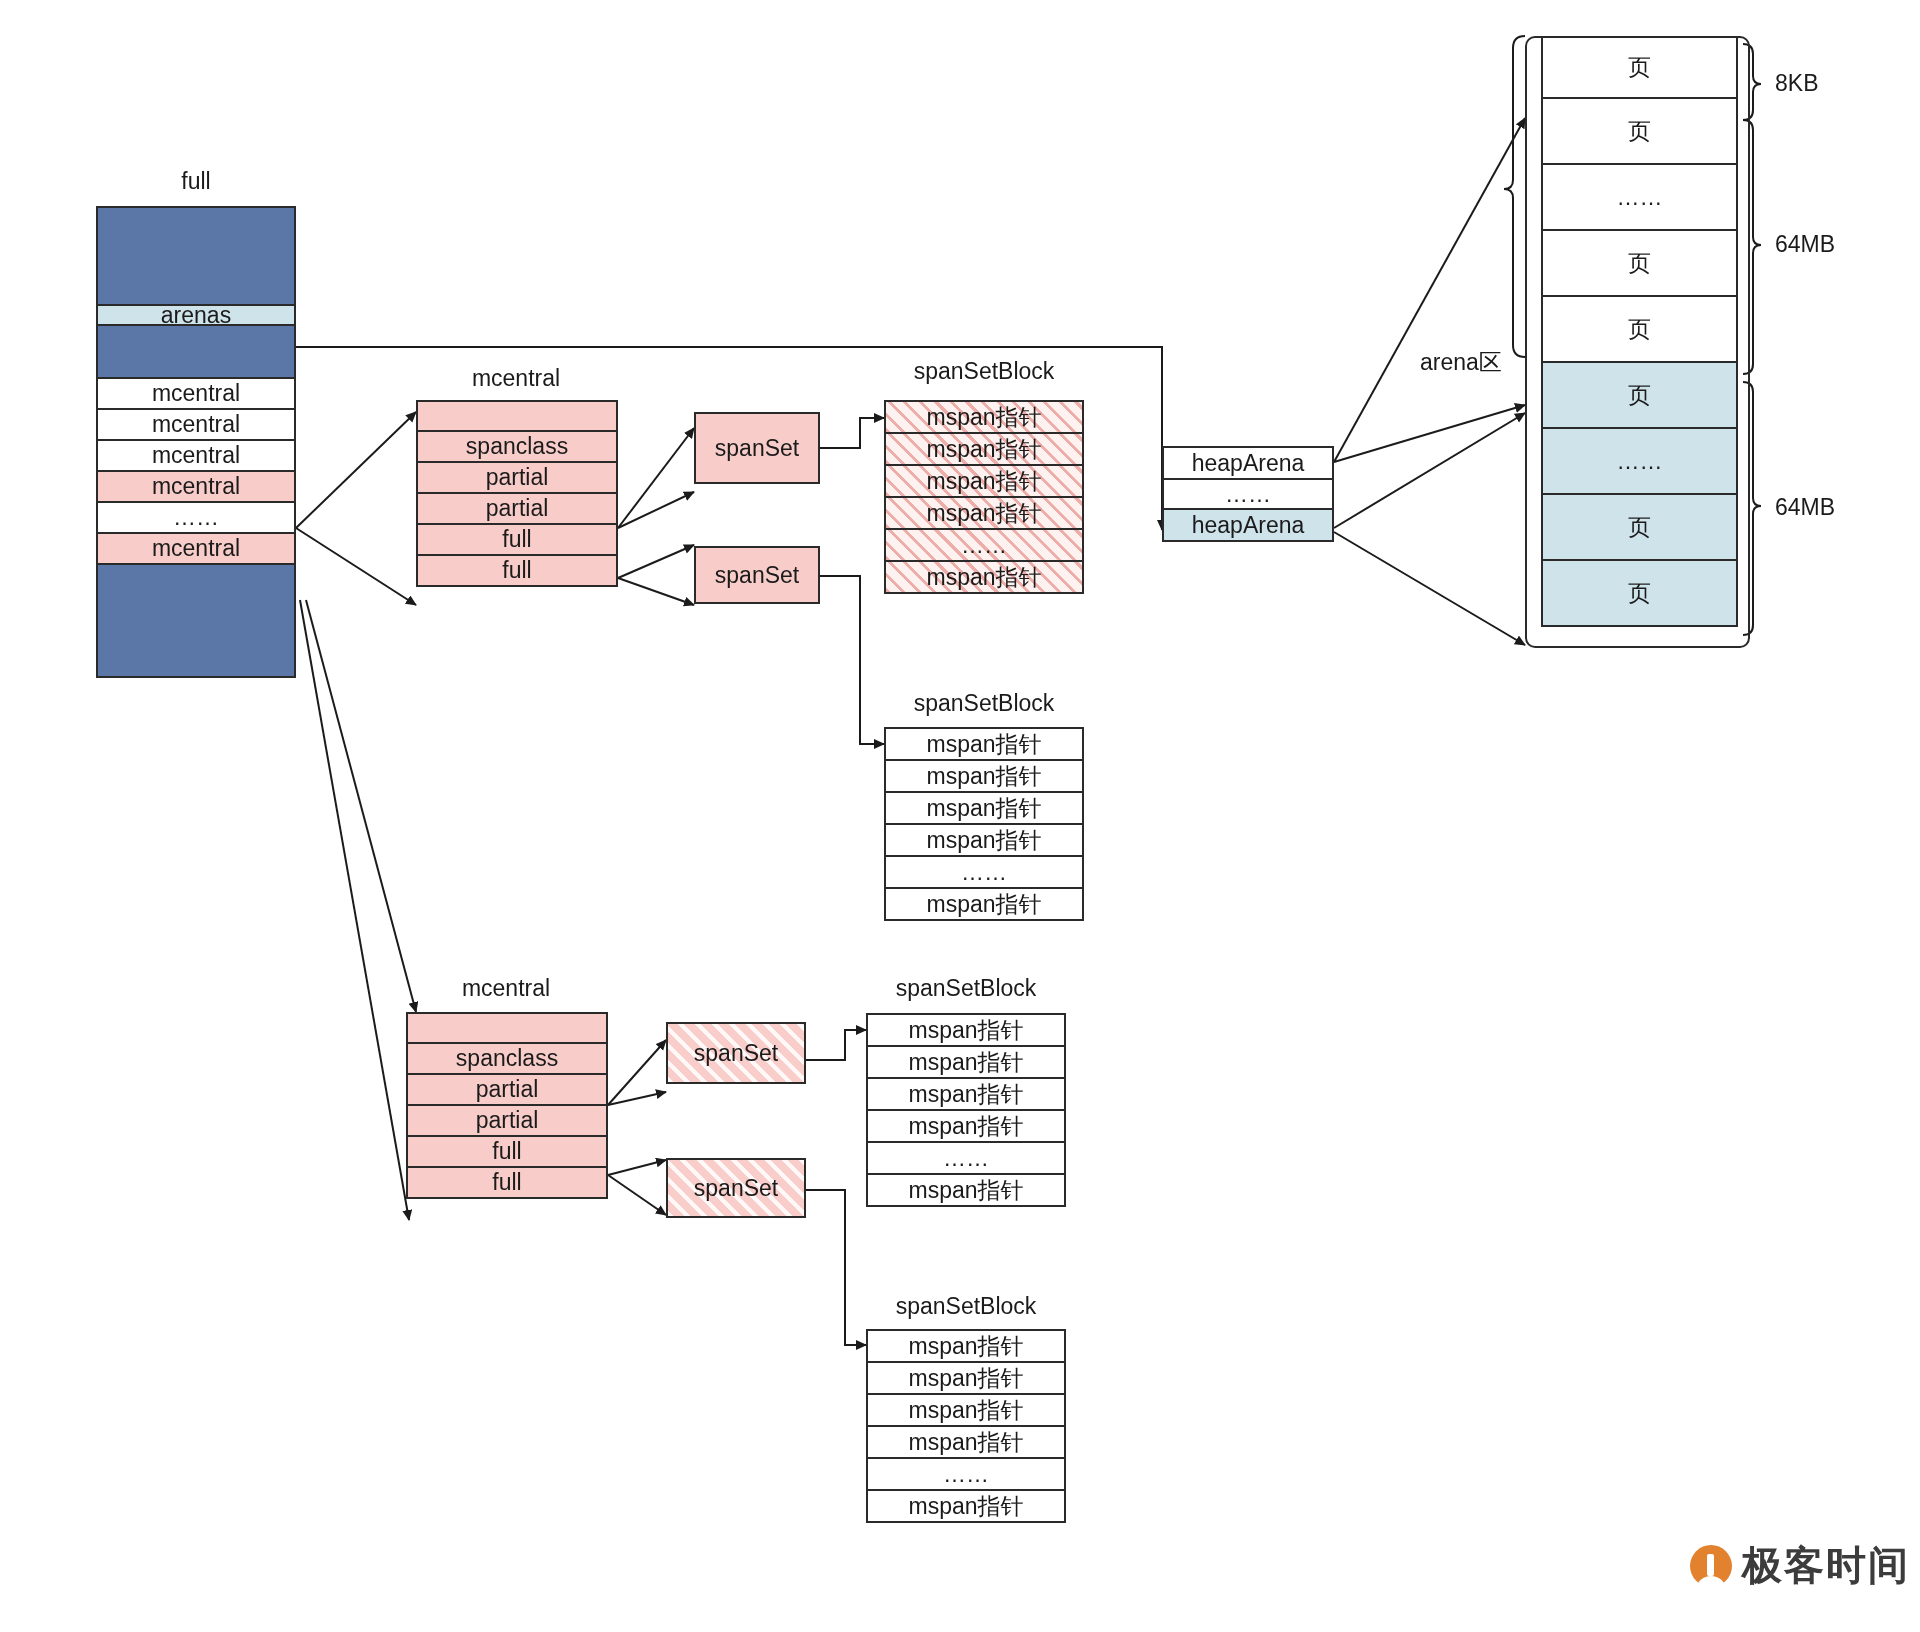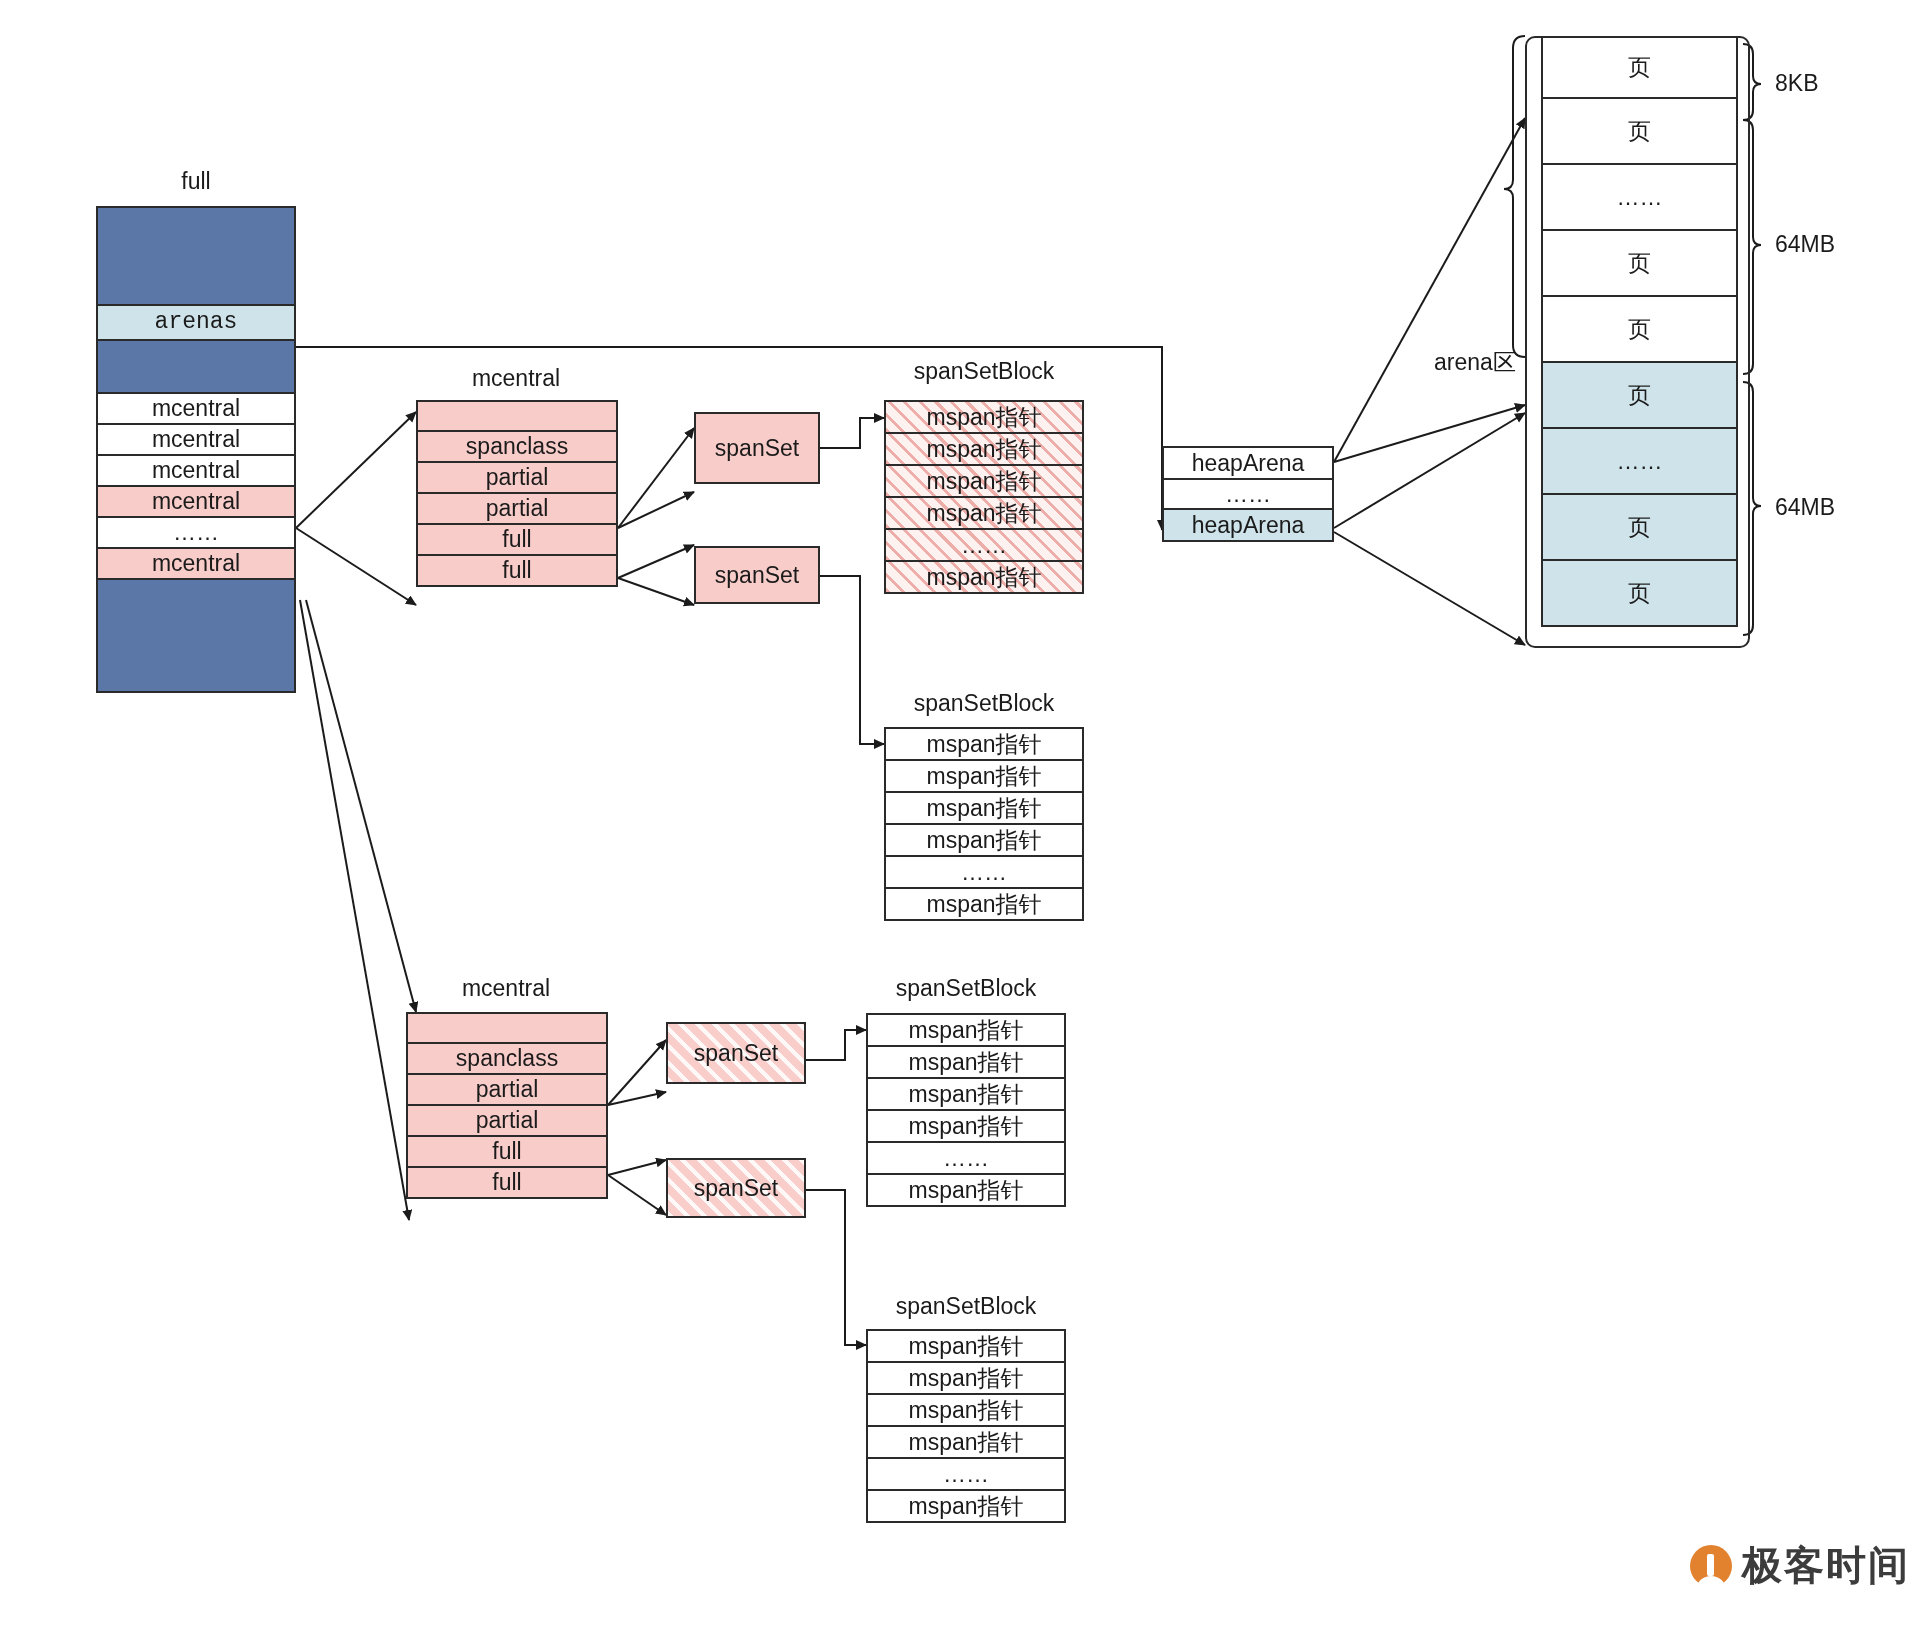--- a/index.html
+++ b/index.html
@@ -136,21 +136,21 @@
       <path d="M1743,382 q10,0 10,10 L1753,498 q0,8 8,8 q-8,0 -8,8 L1753,625 q0,10 -10,10"></path>
 
       <path d="M1525,36 q-12,0 -12,12 L1513,180 q0,9 -9,9 q9,0 9,9 L1513,345 q0,12 12,12"></path>
     </g>
   </svg>
 
   <div class="lbl" style="left:96px;top:168px;width:200px;">full</div>
 
   <div class="stack" style="left:96px;top:206px;width:200px;">
     <div class="cell blue" style="height:100px;"></div>
-    <div class="cell lightblue" style="height:37px;font-family:Liberation Mono, monospace;">arenas</div>
+    <div class="cell lightblue" style="height:22px;">arenas</div>
     <div class="cell blue" style="height:55px;"></div>
     <div class="cell white" style="height:33px;">mcentral</div>
     <div class="cell white" style="height:33px;">mcentral</div>
     <div class="cell white" style="height:33px;">mcentral</div>
     <div class="cell pink" style="height:33px;">mcentral</div>
     <div class="cell white" style="height:33px;">……</div>
     <div class="cell pink" style="height:33px;">mcentral</div>
     <div class="cell blue" style="height:115px;"></div>
   </div>
 
@@ -220,21 +220,21 @@
     <div class="cell white" style="height:34px;">……</div>
     <div class="cell white" style="height:34px;">mspan指针</div>
   </div>
 
   <div class="stack" style="left:1162px;top:446px;width:172px;">
     <div class="cell white" style="height:34px;">heapArena</div>
     <div class="cell white" style="height:32px;">……</div>
     <div class="cell lightblue" style="height:34px;">heapArena</div>
   </div>
 
-  <div class="lbl" style="left:1420px;top:347px;width:110px;text-align:center;">arena区</div>
+  <div class="lbl" style="left:1420px;top:347px;width:110px;text-align:left;">arena区</div>
 
   <div class="arena-outer" style="left:1525px;top:36px;width:225px;height:612px;"></div>
 
   <div class="stack" style="left:1541px;top:36px;width:197px;">
     <div class="cell white" style="height:63px;">页</div>
     <div class="cell white" style="height:68px;">页</div>
     <div class="cell white" style="height:68px;">……</div>
     <div class="cell white" style="height:68px;">页</div>
     <div class="cell white" style="height:68px;">页</div>
     <div class="cell lightblue" style="height:68px;">页</div>

